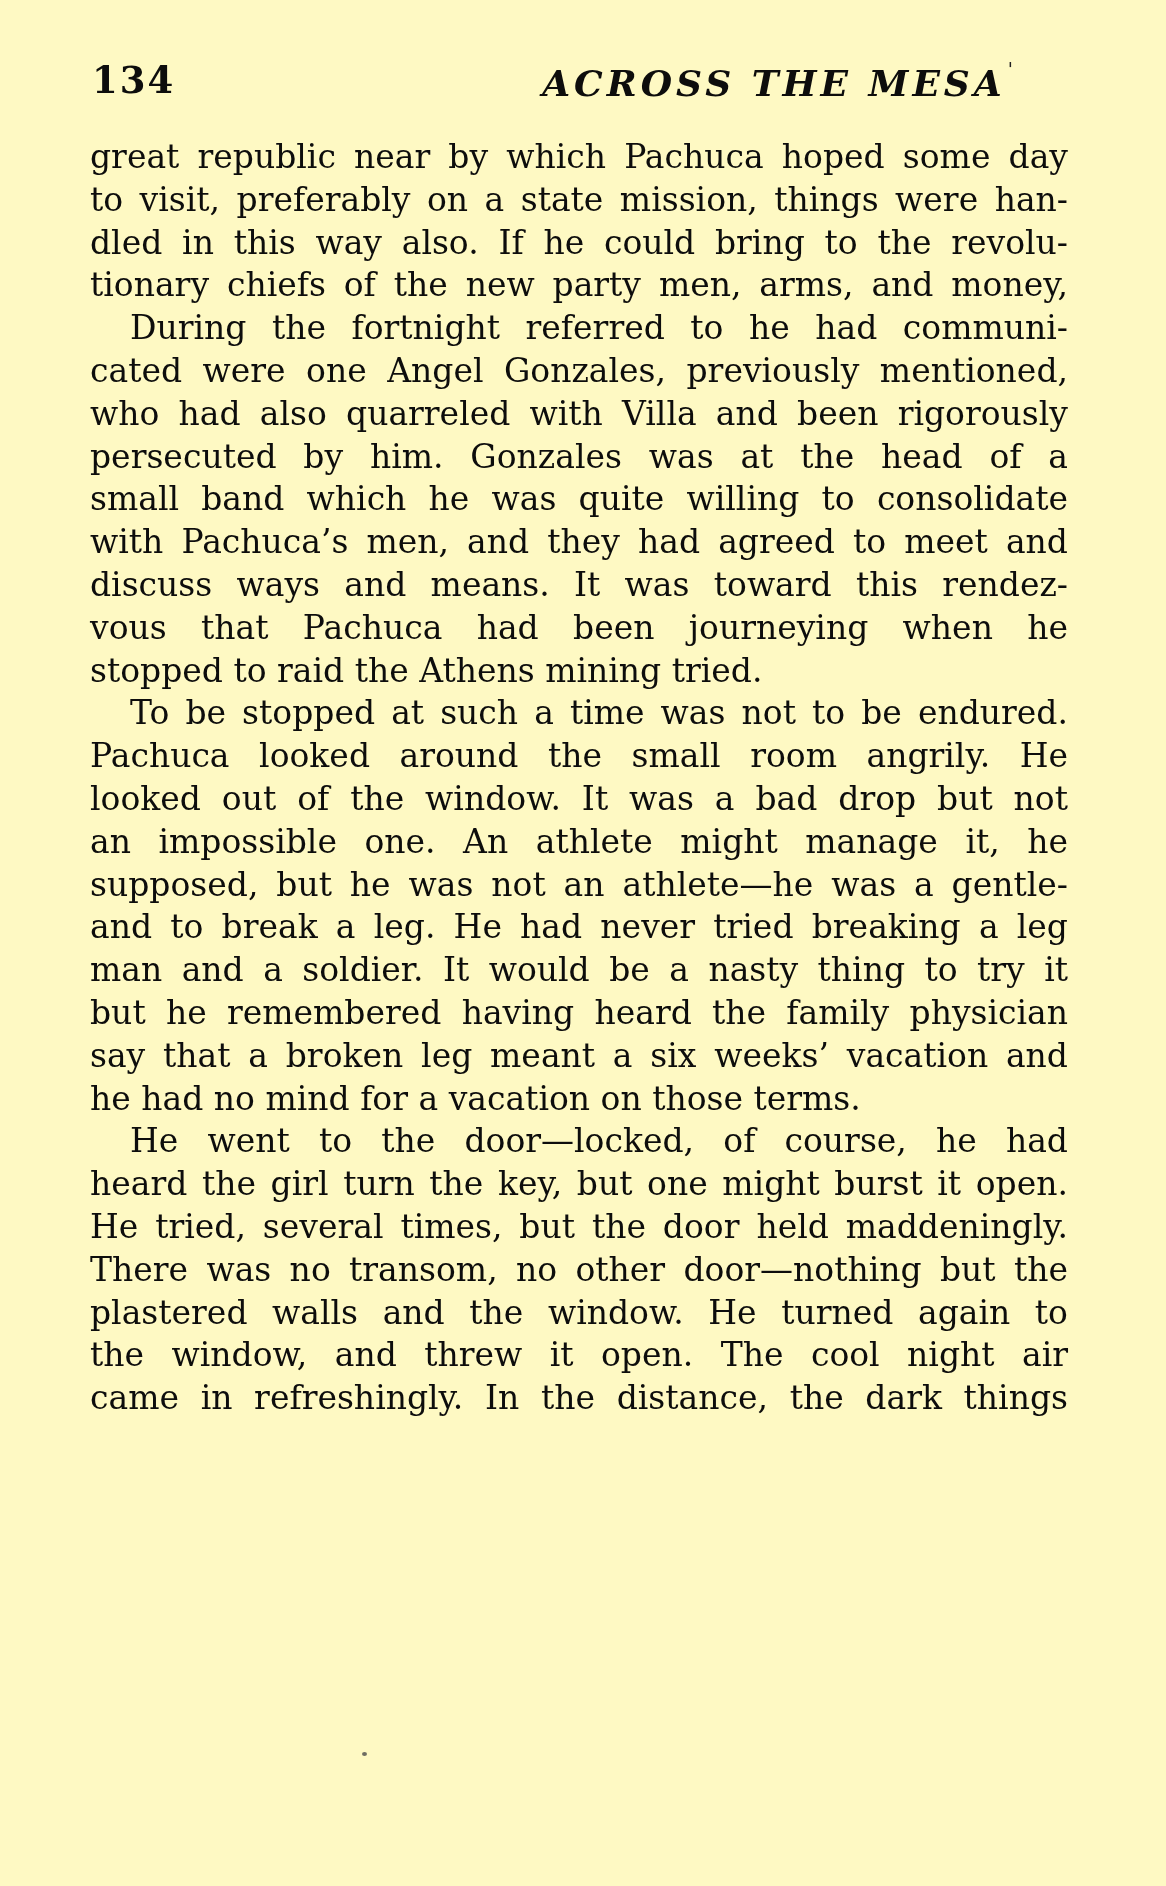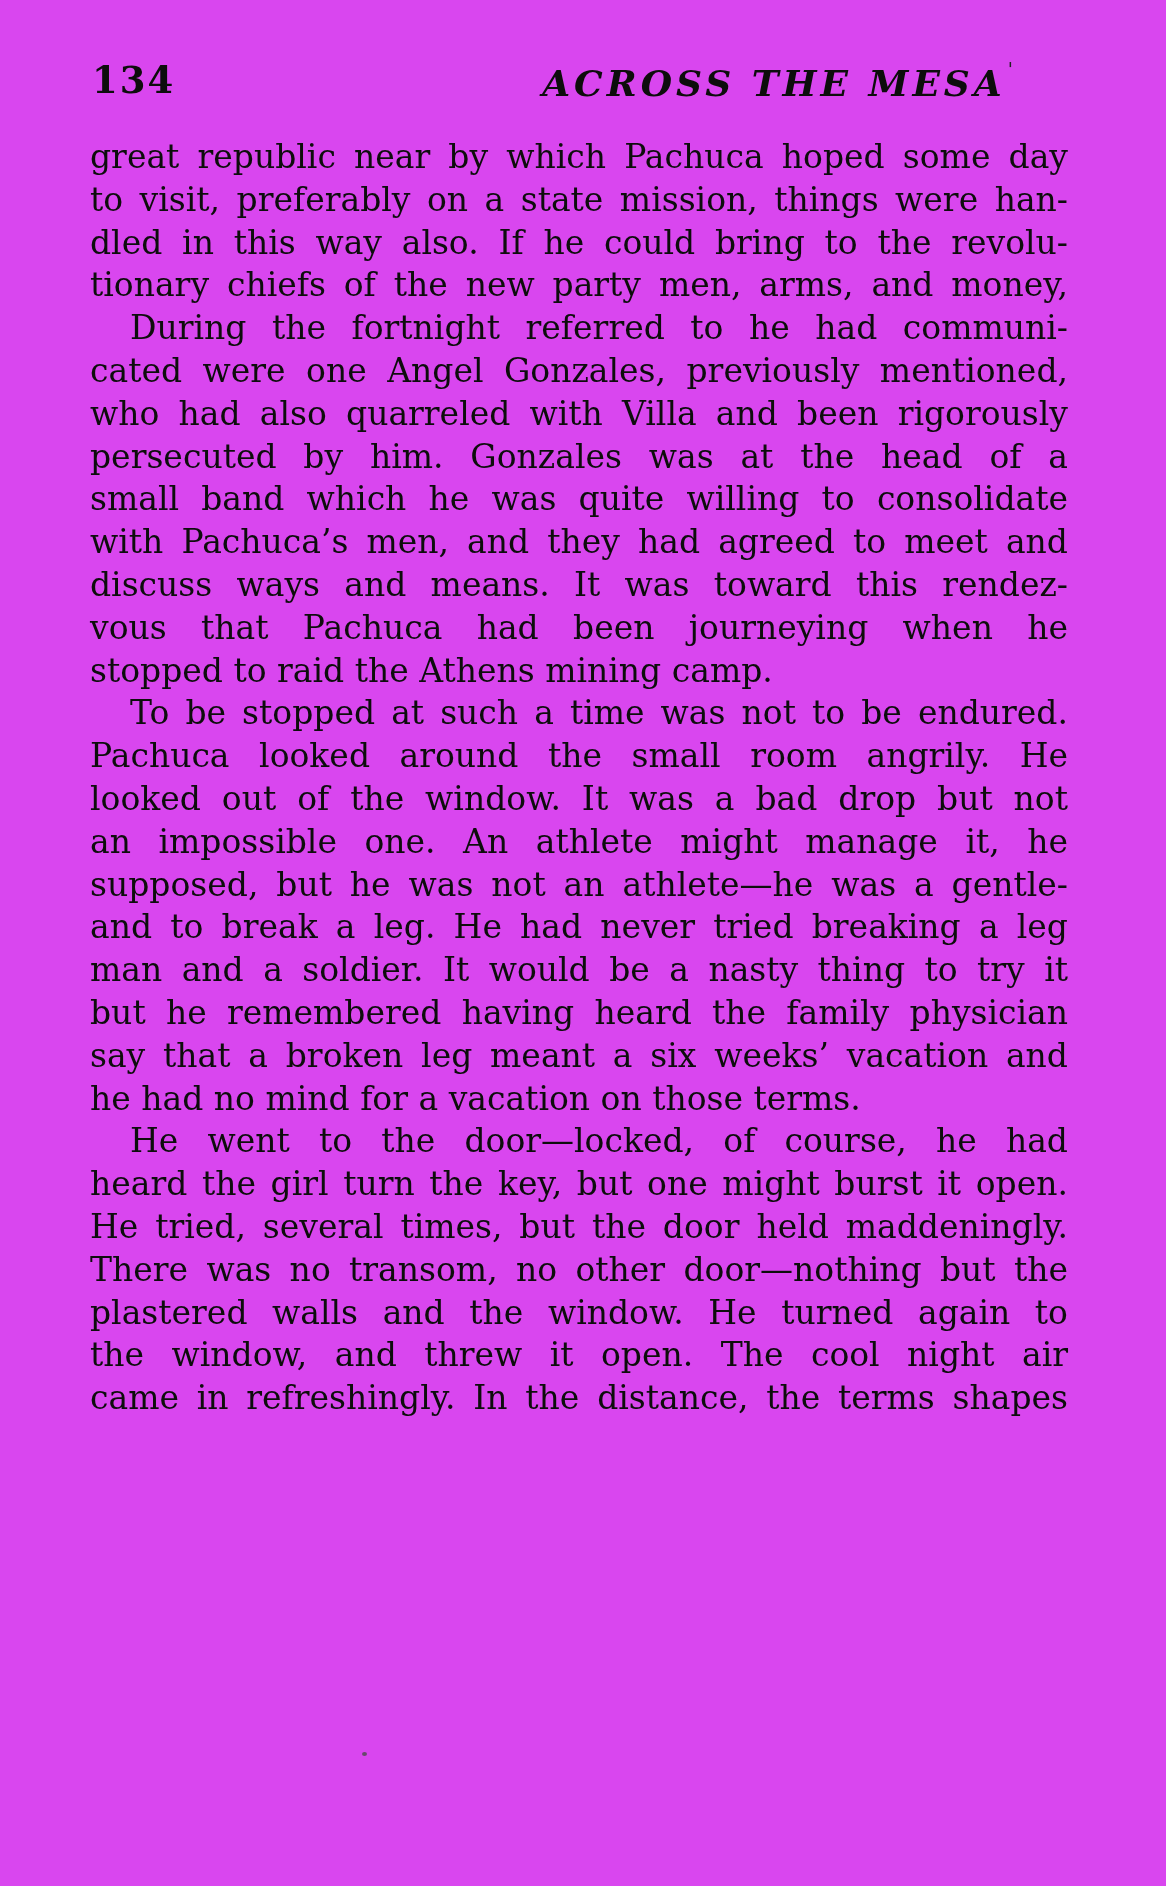--- a/index.html
+++ b/index.html
@@ -1,20 +1,20 @@
 <!DOCTYPE html>
 <html><head>
 <meta charset="utf-8">
 <style>
   html, body { margin: 0; padding: 0; background: #ffffff; }
   .page {
     position: relative;
     width: 1166px;
     height: 1886px;
-    background: #d946ef;
+    background: #fef9c3;
     color: #0d0d0c;
     font-family: "DejaVu Serif", "Liberation Serif", serif;
     overflow: hidden;
   }
   .running-head {
     position: absolute;
     top: 58px;
     left: 90px;
     width: 978px;
     height: 50px;
@@ -86,33 +86,33 @@
       <div class="line">dled in this way also.  If he could bring to the revolu-</div>
       <div class="line">tionary chiefs of the new party men, arms, and money,</div>
       <div class="line indent">During the fortnight referred to he had communi-</div>
       <div class="line">cated were one Angel Gonzales, previously mentioned,</div>
       <div class="line">who had also quarreled with Villa and been rigorously</div>
       <div class="line">persecuted by him.  Gonzales was at the head of a</div>
       <div class="line">small band which he was quite willing to consolidate</div>
       <div class="line">with Pachuca’s men, and they had agreed to meet and</div>
       <div class="line">discuss ways and means.  It was toward this rendez-</div>
       <div class="line">vous that Pachuca had been journeying when he</div>
-      <div class="line short">stopped to raid the Athens mining camp.</div>
+      <div class="line short">stopped to raid the Athens mining tried.</div>
       <div class="line indent">To be stopped at such a time was not to be endured.</div>
       <div class="line">Pachuca looked around the small room angrily.  He</div>
       <div class="line">looked out of the window.  It was a bad drop but not</div>
       <div class="line">an impossible one.  An athlete might manage it, he</div>
       <div class="line">supposed, but he was not an athlete—he was a gentle-</div>
       <div class="line">and to break a leg.  He had never tried breaking a leg</div>
       <div class="line">man and a soldier.  It would be a nasty thing to try it</div>
       <div class="line">but he remembered having heard the family physician</div>
       <div class="line">say that a broken leg meant a six weeks’ vacation and</div>
       <div class="line short">he had no mind for a vacation on those terms.</div>
       <div class="line indent">He went to the door—locked, of course, he had</div>
       <div class="line">heard the girl turn the key, but one might burst it open.</div>
       <div class="line">He tried, several times, but the door held maddeningly.</div>
       <div class="line">There was no transom, no other door—nothing but the</div>
       <div class="line">plastered walls and the window.  He turned again to</div>
       <div class="line">the window, and threw it open.  The cool night air</div>
-      <div class="line">came in refreshingly.  In the distance, the terms shapes</div>
+      <div class="line">came in refreshingly.  In the distance, the dark things</div>
     </main>
   <div class="speck"></div>
 </div>
 
 </body></html>

